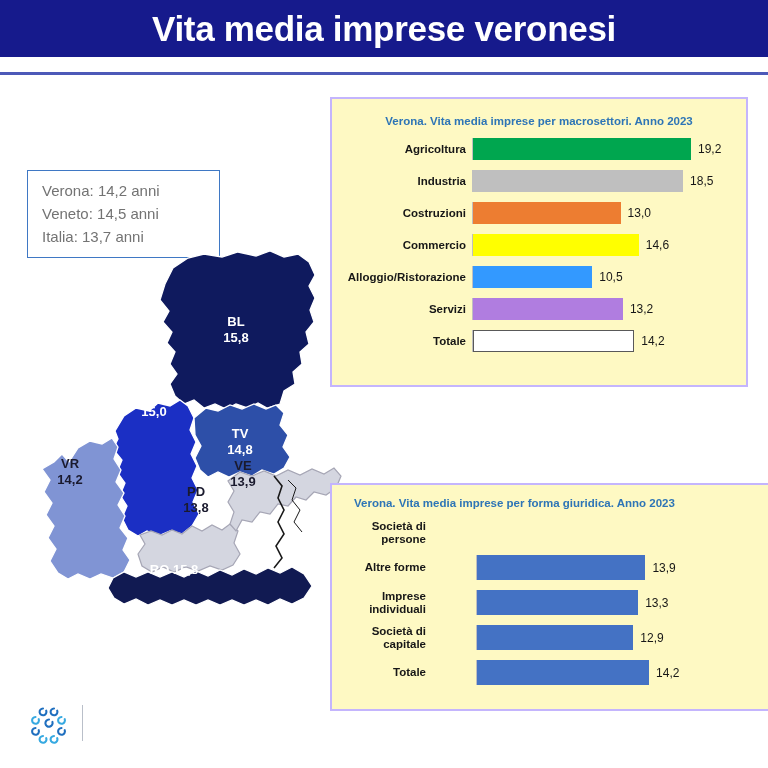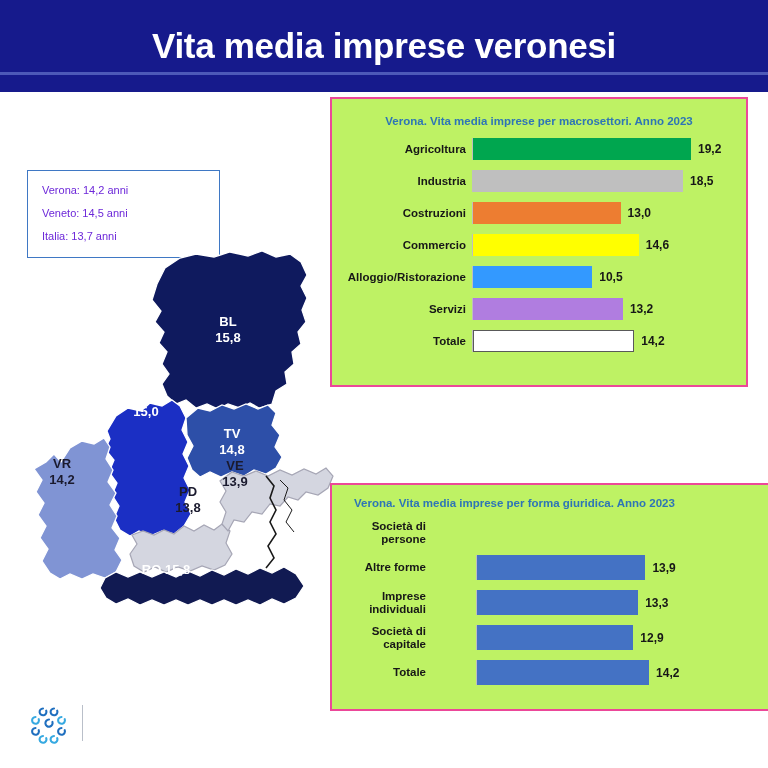--- a/index.html
+++ b/index.html
@@ -13,21 +13,21 @@
     font-family: "Liberation Sans", sans-serif;
     overflow: hidden;
     position: relative;
   }
 
   
   #header-bar {
     position: absolute;
     left: 0; top: 0;
     width: 768px;
-    height: 92px;
+    height: 57px;
     background: #161a8c;
     display: flex;
     align-items: center;
     justify-content: center;
   }
   #header-title {
     color: #ffffff;
     font-size: 35px;
     font-weight: bold;
     letter-spacing: -0.3px;
@@ -45,50 +45,50 @@
   #summary-box {
     position: absolute;
     left: 27px; top: 170px;
     width: 193px;
     box-sizing: border-box;
     background: #ffffff;
     border: 1.5px solid #3f78c4;
     padding: 8px 10px 9px 14px;
   }
   .summary-line {
-    color: #6d28d9;
-    font-size: 11px;
+    color: #737373;
+    font-size: 15px;
     line-height: 23px;
     white-space: nowrap;
   }
 
   
   #map-wrap {
     position: absolute;
-    left: 4px; top: 248px;
+    left: 12px; top: 248px;
     width: 330px;
     height: 362px;
   }
   #veneto-map { display: block; }
   .prov-label {
     font-family: "Liberation Sans", sans-serif;
     font-weight: bold;
     font-size: 13px;
     text-anchor: middle;
     pointer-events: none;
   }
   .prov-label.light { fill: #ffffff; }
   .prov-label.dark  { fill: #1a1a2e; }
 
   
   .chart-panel {
     position: absolute;
     box-sizing: border-box;
-    background: #bef264;
-    border: 2px solid #ec4899;
+    background: #fef9c3;
+    border: 2px solid #c4b5fd;
   }
   #chart-panel-1 {
     left: 330px; top: 97px;
     width: 418px; height: 290px;
   }
   #chart-panel-2 {
     left: 330px; top: 483px;
     width: 504px; height: 228px;
   }
   .chart-title {
@@ -131,21 +131,21 @@
     display: flex;
     align-items: center;
     border-left: 1px solid #bfbfbf;
   }
   .bar-fill {
     height: 100%;
     box-sizing: border-box;
   }
   .bar-value {
     font-size: 12px;
-    font-weight: bold;
+    font-weight: normal;
     color: #171717;
     white-space: nowrap;
     padding-left: 7px;
   }
 
   
   #chart1-bars .bar-row { height: 28px; margin-bottom: 4px; }
   #chart1-bars .bar-label { width: 140px; }
   #chart1-bars .bar-fill { height: 22px; }
 

